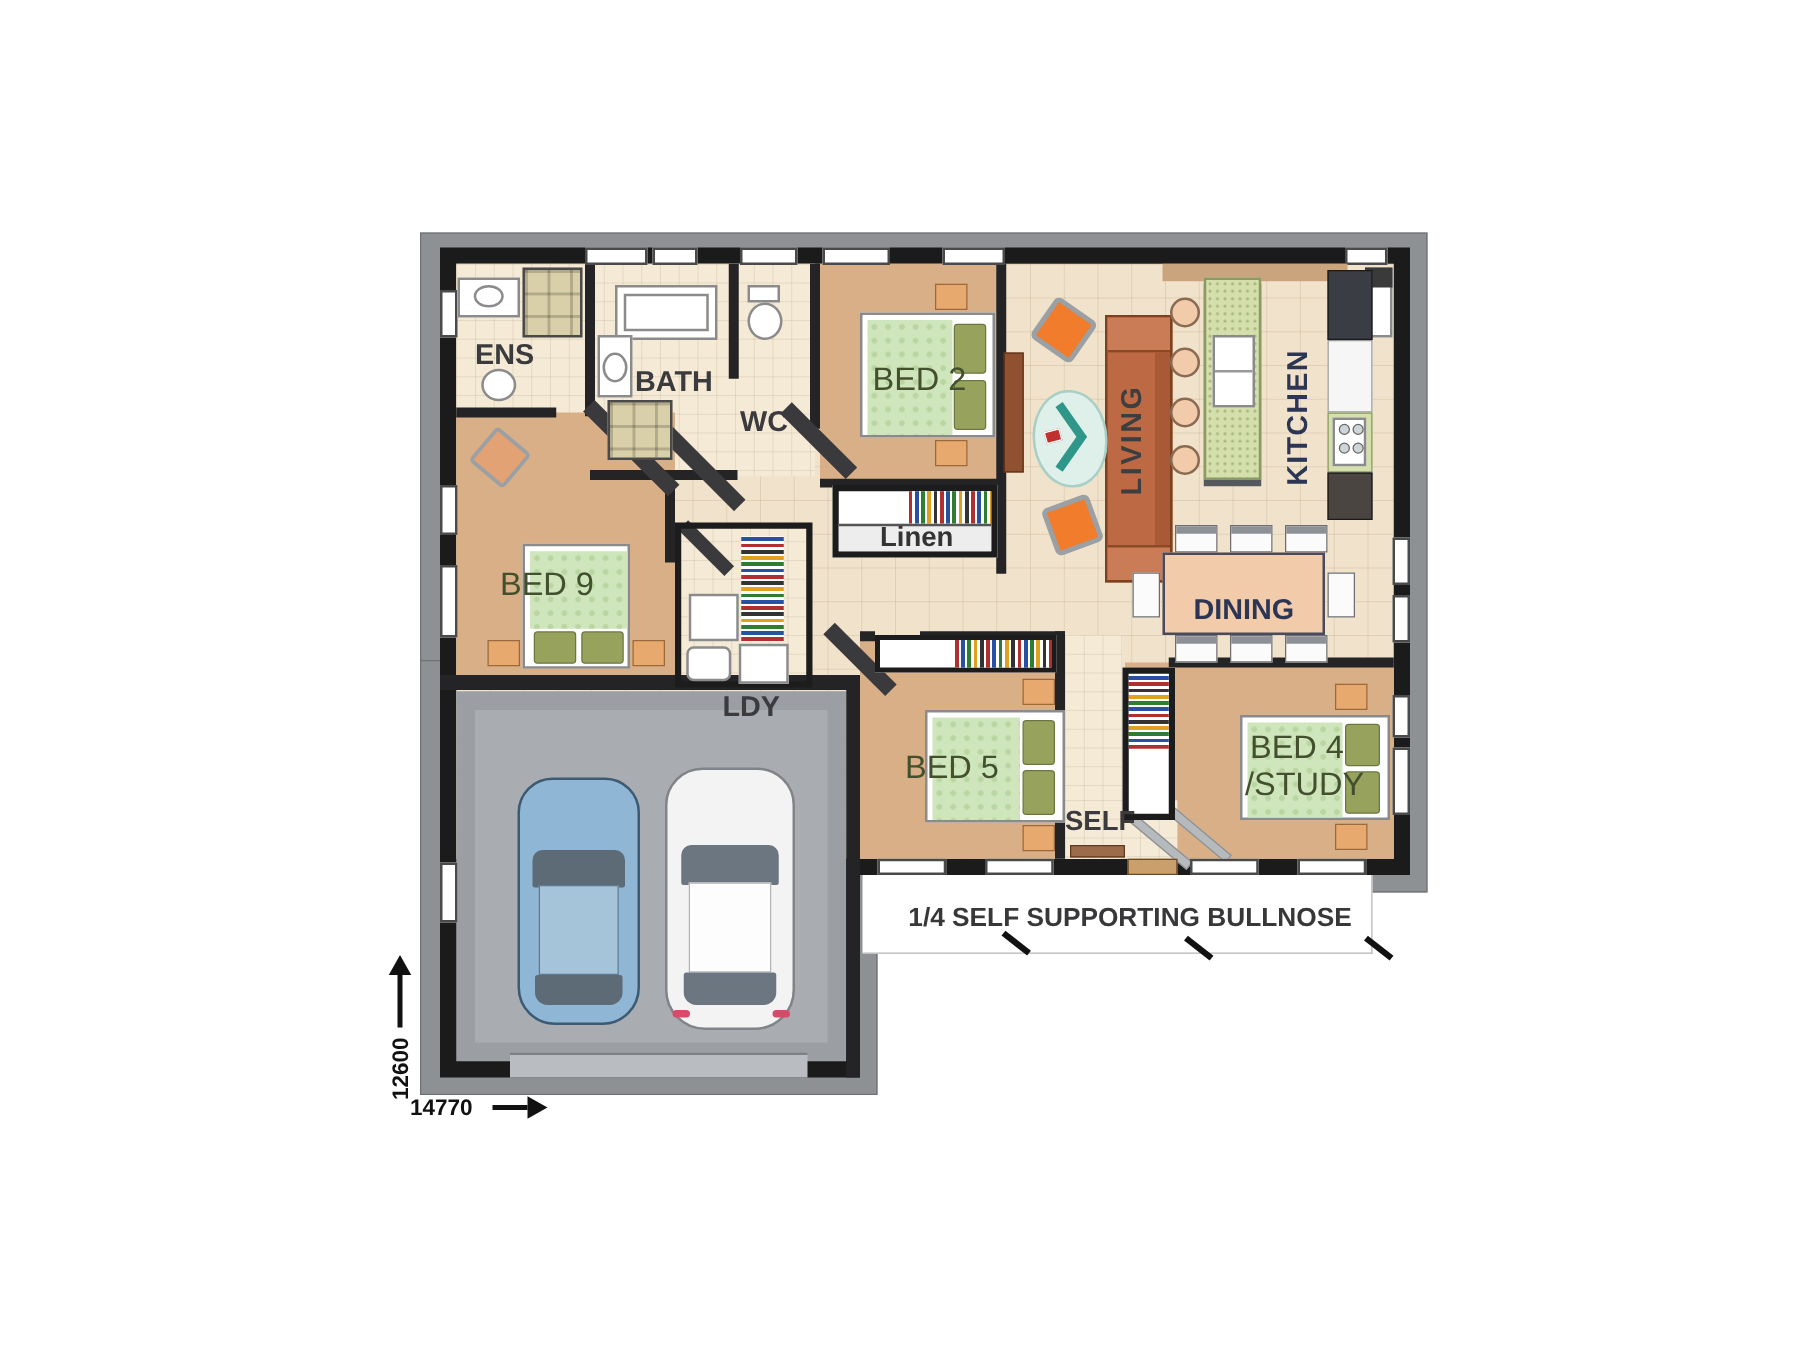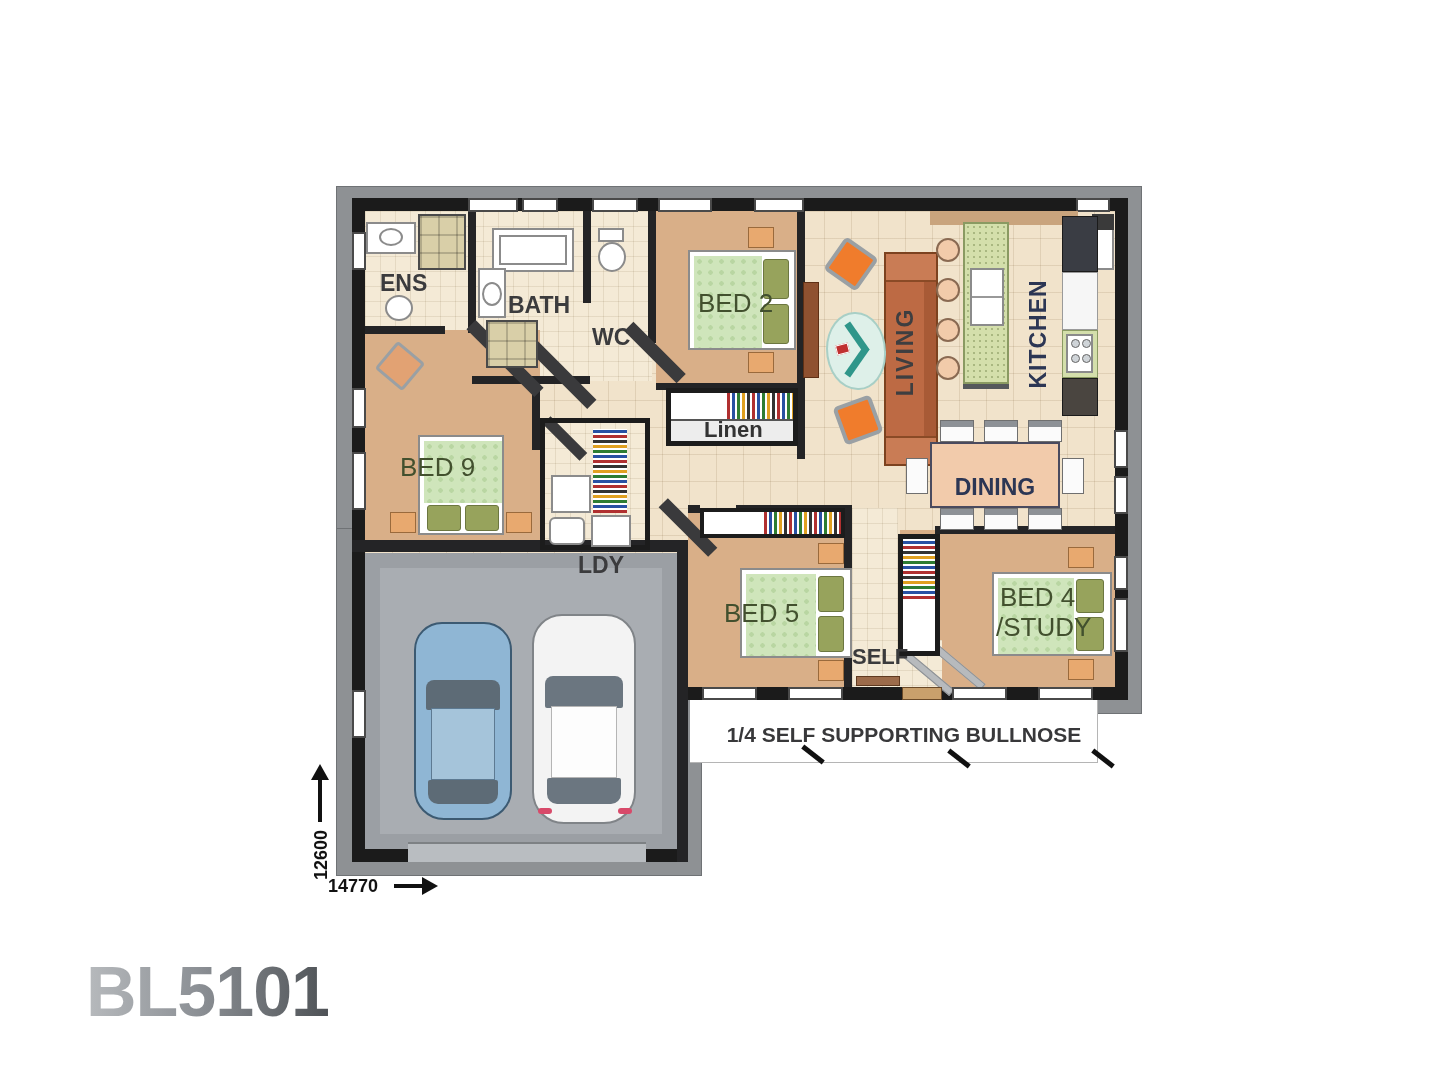--- a/index.html
+++ b/index.html
@@ -280,15 +280,14 @@
 
   <div class="abs label center" style="left:698px;top:722px;width:412px;height:26px;font-size:21px;color:#38383a;">1/4 SELF SUPPORTING BULLNOSE</div>
 
   <div class="abs" style="left:318px;top:778px;width:4px;height:44px;background:#111;"></div>
   <div class="abs" style="left:311px;top:764px;width:0;height:0;border-left:9px solid transparent;border-right:9px solid transparent;border-bottom:16px solid #111;"></div>
   <div class="abs dimtext vlabel" style="left:321px;top:855px;">12600</div>
   <div class="abs dimtext" style="left:328px;top:876px;">14770</div>
   <div class="abs" style="left:394px;top:884px;width:28px;height:4px;background:#111;"></div>
   <div class="abs" style="left:422px;top:877px;width:0;height:0;border-top:9px solid transparent;border-bottom:9px solid transparent;border-left:16px solid #111;"></div>
 
-  <div class="abs code" style="left:86px;top:952px;">BL5101</div>
 
 </div>
 
 </body></html>

